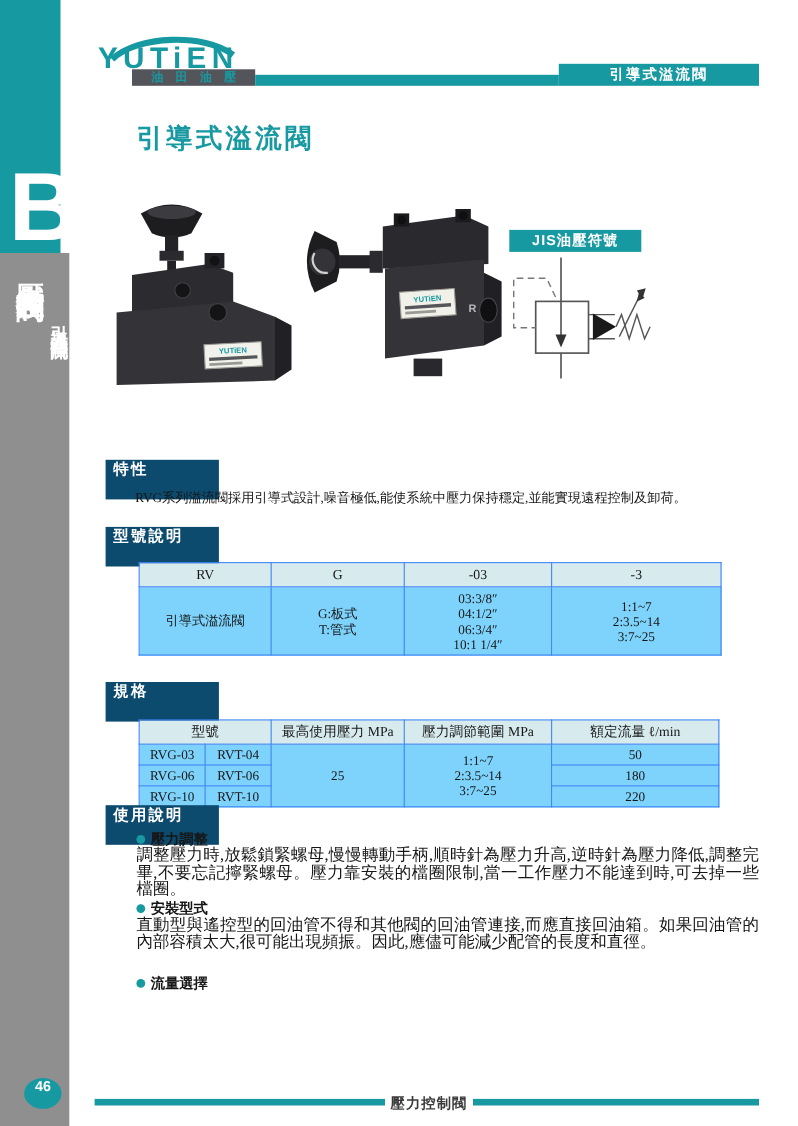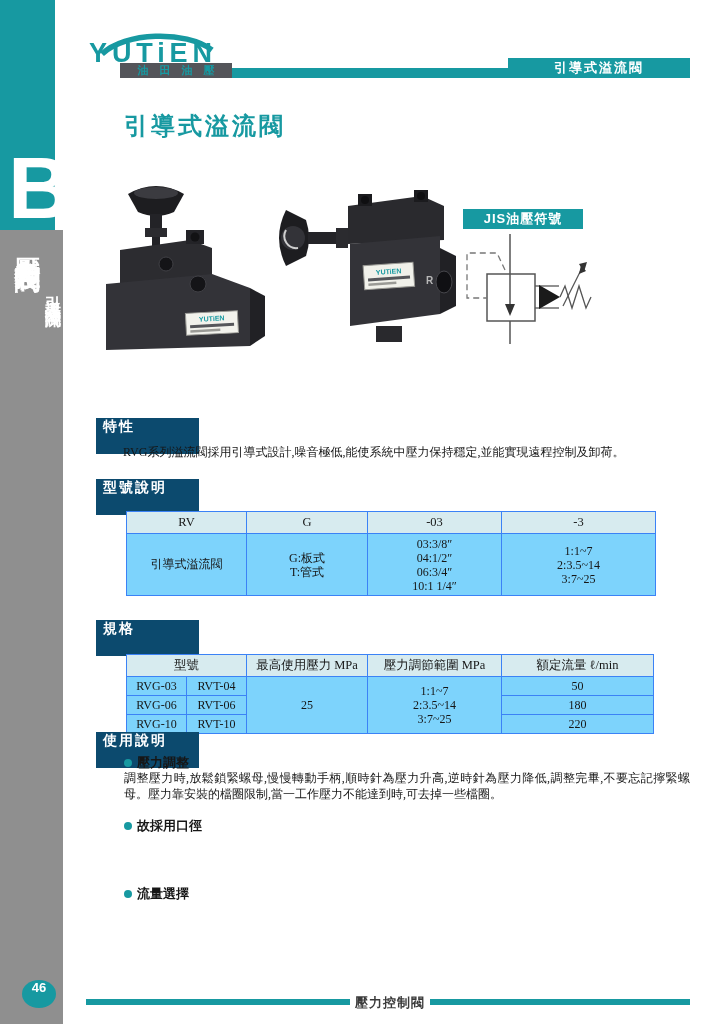--- a/index.html
+++ b/index.html
@@ -49,21 +49,21 @@
   td.bd{background:#7dd3fc;font-size:12px;}
   .pre{white-space:pre-line;line-height:14px;}
   .t1 tr.r1 td{height:21px;}
   .t1 tr.r2 td{height:20px;}
   .t1 tr.r3 td{height:61px;}
   .t2 td{height:18px;font-size:12px;}
   .t2 td.hd{height:21px;font-size:12.5px;}
   
   .u-title{font-size:13px;font-weight:700;color:#161616;display:flex;align-items:center;}
   .dot{width:8px;height:8px;border-radius:50%;background:#1799A1;display:inline-block;margin-right:5px;}
-  .u-body{width:566px;font-size:12px;line-height:15.5px;text-align:justify;}
+  .u-body{width:566px;font-size:15px;line-height:15.5px;text-align:justify;}
   .ut1{left:124px;top:754px;} .ub1{left:124px;top:771px;}
   .ut2{left:124px;top:817px;} .ub2{left:124px;top:834px;}
   .ut3{left:124px;top:885px;} .ub3{left:124px;top:902px;}
   
   .pg-ellipse{left:22px;top:980px;width:34px;height:28px;border-radius:50%;background:#1799A1;
               display:flex;justify-content:center;}
   .pg-ellipse span{color:#ffffff;font-size:13px;font-weight:700;}
   .f-bar-l{left:86px;top:999px;width:264px;height:6px;background:#1799A1;}
   .f-bar-r{left:430px;top:999px;width:260px;height:6px;background:#1799A1;}
   .f-label{left:352px;top:994px;width:76px;text-align:center;font-size:13px;font-weight:700;color:#3a3a3a;letter-spacing:1px;}
@@ -240,22 +240,23 @@
   </div>
 
   <div class="abs u-title ut1">
     <span class="dot"></span>
     <span>壓力調整</span>
   </div>
   <div class="abs serif u-body ub1">調整壓力時,放鬆鎖緊螺母,慢慢轉動手柄,順時針為壓力升高,逆時針為壓力降低,調整完畢,不要忘記擰緊螺母。壓力靠安裝的檔圈限制,當一工作壓力不能達到時,可去掉一些檔圈。</div>
 
   <div class="abs u-title ut2">
     <span class="dot"></span>
-    <span>故採用口徑</span>
-  </div>
+    <span>安裝型式</span>
+  </div>
+  <div class="abs serif u-body ub2">直動型與遙控型的回油管不得和其他閥的回油管連接,而應直接回油箱。如果回油管的內部容積太大,很可能出現頻振。因此,應儘可能減少配管的長度和直徑。</div>
 
   <div class="abs u-title ut3">
     <span class="dot"></span>
     <span>流量選擇</span>
   </div>
 
   <div class="abs pg-ellipse">
     <span>46</span>
   </div>
   <div class="abs f-bar-l"></div>

